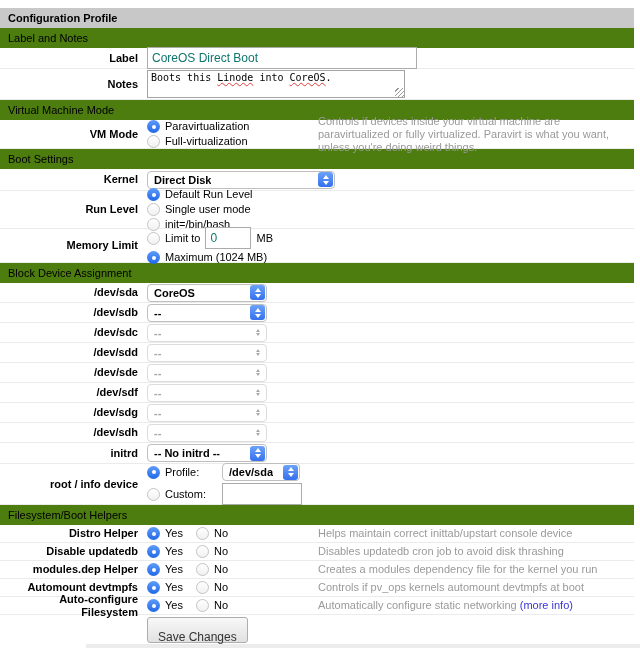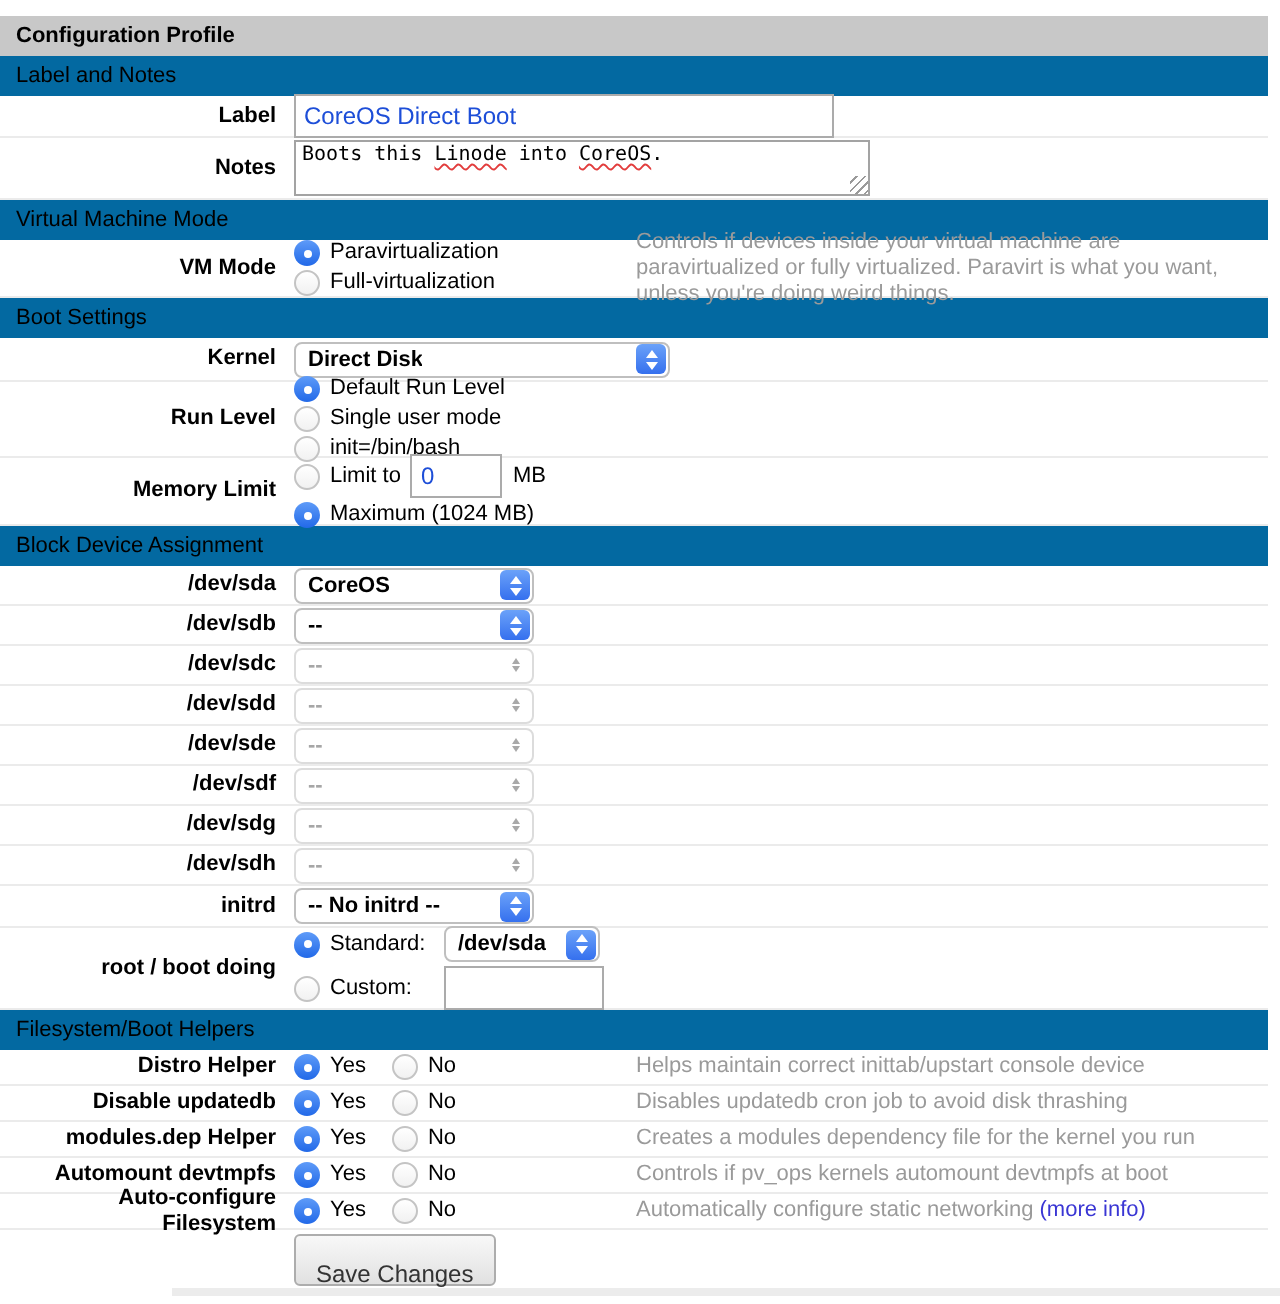--- a/index.html
+++ b/index.html
@@ -2,45 +2,45 @@
 <html><head>
 <meta charset="utf-8">
 <style>
   * { margin:0; padding:0; box-sizing:border-box; }
   html,body { width:640px; height:652px; background:#fff; overflow:hidden;
     font-family:"Liberation Sans", sans-serif; font-size:11px; color:#000; }
   .page { width:634px; padding-top:8px; }
 
   .bar { height:20px; display:flex; align-items:center; padding-left:8px; }
   .bar-header { background:#c8c8c8; font-weight:bold; }
-  .bar-section { background:#0369a1; }
+  .bar-section { background:#4d7c0f; }
 
   .row { display:flex; align-items:center; border-bottom:1px solid #ebebeb; }
   .flabel { width:138px; text-align:right; font-weight:bold; flex:none; line-height:13px; }
   .ctl { margin-left:9px; display:flex; align-items:center; }
   .ctl-col { margin-left:9px; display:flex; flex-direction:column; justify-content:center; gap:2px; }
   .ctl-fixed { width:162px; flex:none; }
   .help { margin-left:9px; color:#9a9a9a; line-height:13px; max-width:315px; }
 
   .r-label { height:21px; }
   .r-notes { height:31px; }
   .r-vm { height:29px; }
   .r-kernel { height:22px; }
   .r-runlevel { height:38px; }
   .r-memory { height:34px; }
   .r-dev { height:20px; }
   .r-initrd { height:21px; }
   .r-root { height:41px; }
   .r-helper { height:18px; }
 
   input.text { height:22px; border:1px solid #ababab; font-family:"Liberation Sans",sans-serif;
-    font-size:12px; padding:0 4px; background:#fff; color:#1d4ed8; }
+    font-size:12px; padding:0 4px; background:#fff; color:#0f766e; }
   .w270 { width:270px; } .w46 { width:46px; height:16px; font-size:11px; } .w80 { width:80px; }
 
-  .fake-ta { position:relative; width:288px; height:28px; border:1px solid #a3a3a3; background:#fff;
+  .fake-ta { position:relative; width:258px; height:28px; border:1px solid #a3a3a3; background:#fff;
     font-family:"DejaVu Sans Mono", monospace; font-size:10px; line-height:12px; padding:1px 3px;
     overflow:hidden; }
   .squiggle { text-decoration:underline; text-decoration-style:wavy; text-decoration-color:#e23c3c;
     text-decoration-thickness:1px; text-underline-offset:1px; }
   .grip { position:absolute; right:0; bottom:0; width:9px; height:9px;
     background:repeating-linear-gradient(135deg, transparent 0 2px, #9a9a9a 2px 3px); }
 
   .radio-line { display:flex; align-items:center; gap:5px; line-height:13px; }
   .radio { width:13px; height:13px; border-radius:50%; border:1px solid #c4c4c4;
     background:linear-gradient(#ffffff,#f1f1f1); flex:none; }
@@ -279,25 +279,25 @@
         <span class="mval">-- No initrd --</span>
         <span class="mbtn">
             <i class="tri-up"></i>
             <i class="tri-down"></i>
           </span>
       </div>
     </div>
   </div>
 
   <div class="row r-root">
-    <div class="flabel">root / boot doing</div>
+    <div class="flabel">root / info device</div>
     <div class="ctl-col">
       <div class="radio-line">
         <span class="radio checked"></span>
-        <span class="opt-label sub-label">Standard:</span>
+        <span class="opt-label sub-label">Profile:</span>
         <div class="mselect w78">
           <span class="mval">/dev/sda</span>
           <span class="mbtn">
               <i class="tri-up"></i>
               <i class="tri-down"></i>
             </span>
         </div>
       </div>
       <div class="radio-line">
         <span class="radio"></span>

